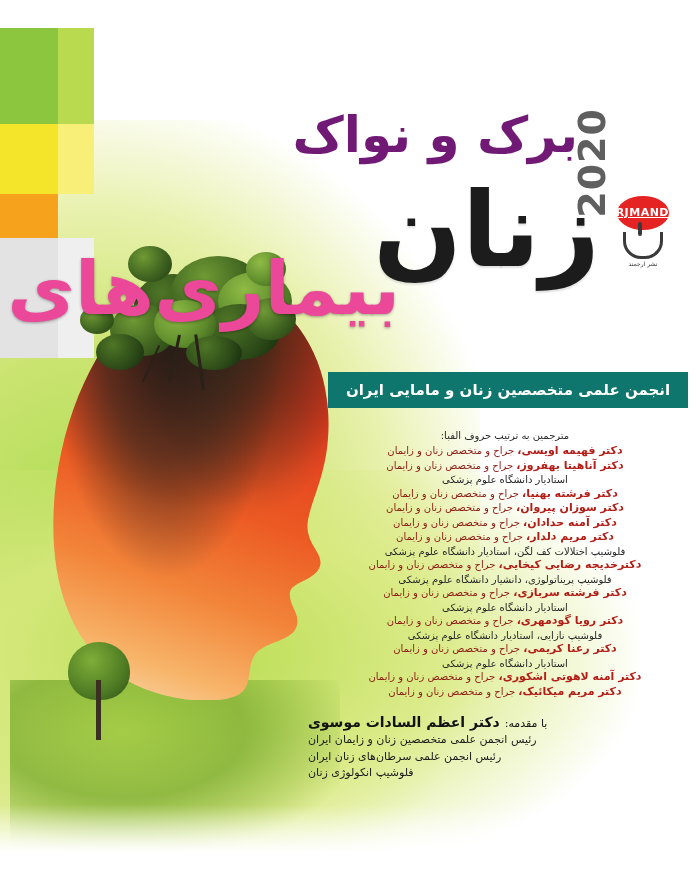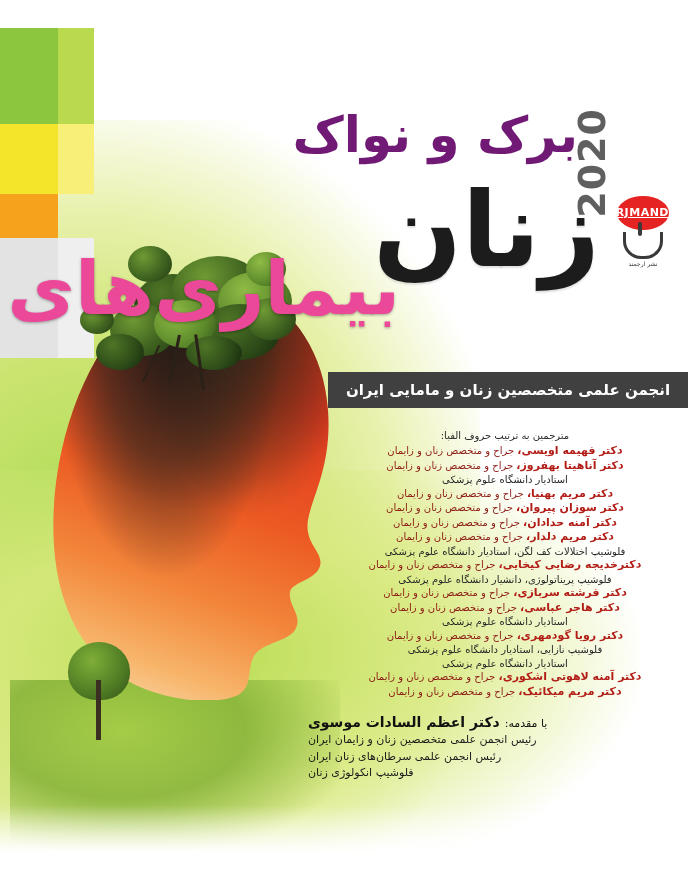--- a/index.html
+++ b/index.html
@@ -258,21 +258,21 @@
     text-shadow: 0 1px 3px rgba(0,0,0,.35);
   }
 
   
   .assoc-bar {
     position: absolute;
     right: 12px;
     top: 372px;
     width: 360px;
     height: 36px;
-    background: #404040;
+    background: #0f766e;
     display: flex;
     align-items: center;
     justify-content: center;
   }
   .assoc-bar span {
     color: #fff;
     font-size: 15px;
     font-weight: bold;
     direction: rtl;
   }
@@ -398,32 +398,32 @@
   <div class="assoc-bar">
     <span>انجمن علمی متخصصین زنان و مامایی ایران</span>
   </div>
 
   <div class="trans-block">
     <div class="trans-head">مترجمین به ترتیب حروف الفبا:</div>
     <div id="trans-list">
         <div class="trans-row"><span>دکتر فهیمه اویسی،</span><span class="role"> جراح و متخصص زنان و زایمان</span></div>
         <div class="trans-row"><span>دکتر آناهیتا بهفروز،</span><span class="role"> جراح و متخصص زنان و زایمان</span></div>
         <div class="trans-note">استادیار دانشگاه علوم پزشکی</div>
-        <div class="trans-row"><span>دکتر مریم بهنیا،</span><span class="role"> جراح و متخصص زنان و زایمان</span></div>
+        <div class="trans-row"><span>دکتر فرشته بهنیا،</span><span class="role"> جراح و متخصص زنان و زایمان</span></div>
         <div class="trans-row"><span>دکتر سوزان پیروان،</span><span class="role"> جراح و متخصص زنان و زایمان</span></div>
         <div class="trans-row"><span>دکتر آمنه حدادان،</span><span class="role"> جراح و متخصص زنان و زایمان</span></div>
         <div class="trans-row"><span>دکتر مریم دلدار،</span><span class="role"> جراح و متخصص زنان و زایمان</span></div>
         <div class="trans-note">فلوشیپ اختلالات کف لگن، استادیار دانشگاه علوم پزشکی</div>
         <div class="trans-row"><span>دکترخدیجه رضایی کیخایی،</span><span class="role"> جراح و متخصص زنان و زایمان</span></div>
         <div class="trans-note">فلوشیپ پریناتولوژی، دانشیار دانشگاه علوم پزشکی</div>
         <div class="trans-row"><span>دکتر فرشته سربازی،</span><span class="role"> جراح و متخصص زنان و زایمان</span></div>
-        <div class="trans-row"><span>دکتر هاجر عباسی،</span><span class="role"> جراح و متخصص زنان و زایمان</span></div>
         <div class="trans-note">استادیار دانشگاه علوم پزشکی</div>
         <div class="trans-row"><span>دکتر رویا گودمهری،</span><span class="role"> جراح و متخصص زنان و زایمان</span></div>
         <div class="trans-note">فلوشیپ نازایی، استادیار دانشگاه علوم پزشکی</div>
+        <div class="trans-row"><span>دکتر رعنا کریمی،</span><span class="role"> جراح و متخصص زنان و زایمان</span></div>
         <div class="trans-note">استادیار دانشگاه علوم پزشکی</div>
         <div class="trans-row"><span>دکتر آمنه لاهوتی اشکوری،</span><span class="role"> جراح و متخصص زنان و زایمان</span></div>
         <div class="trans-row"><span>دکتر مریم میکائیک،</span><span class="role"> جراح و متخصص زنان و زایمان</span></div>
       </div>
   </div>
 
   <div class="preface">
     <div class="preface-lead">
       <span class="small">با مقدمه:</span>
       <span>دکتر اعظم السادات موسوی</span>

